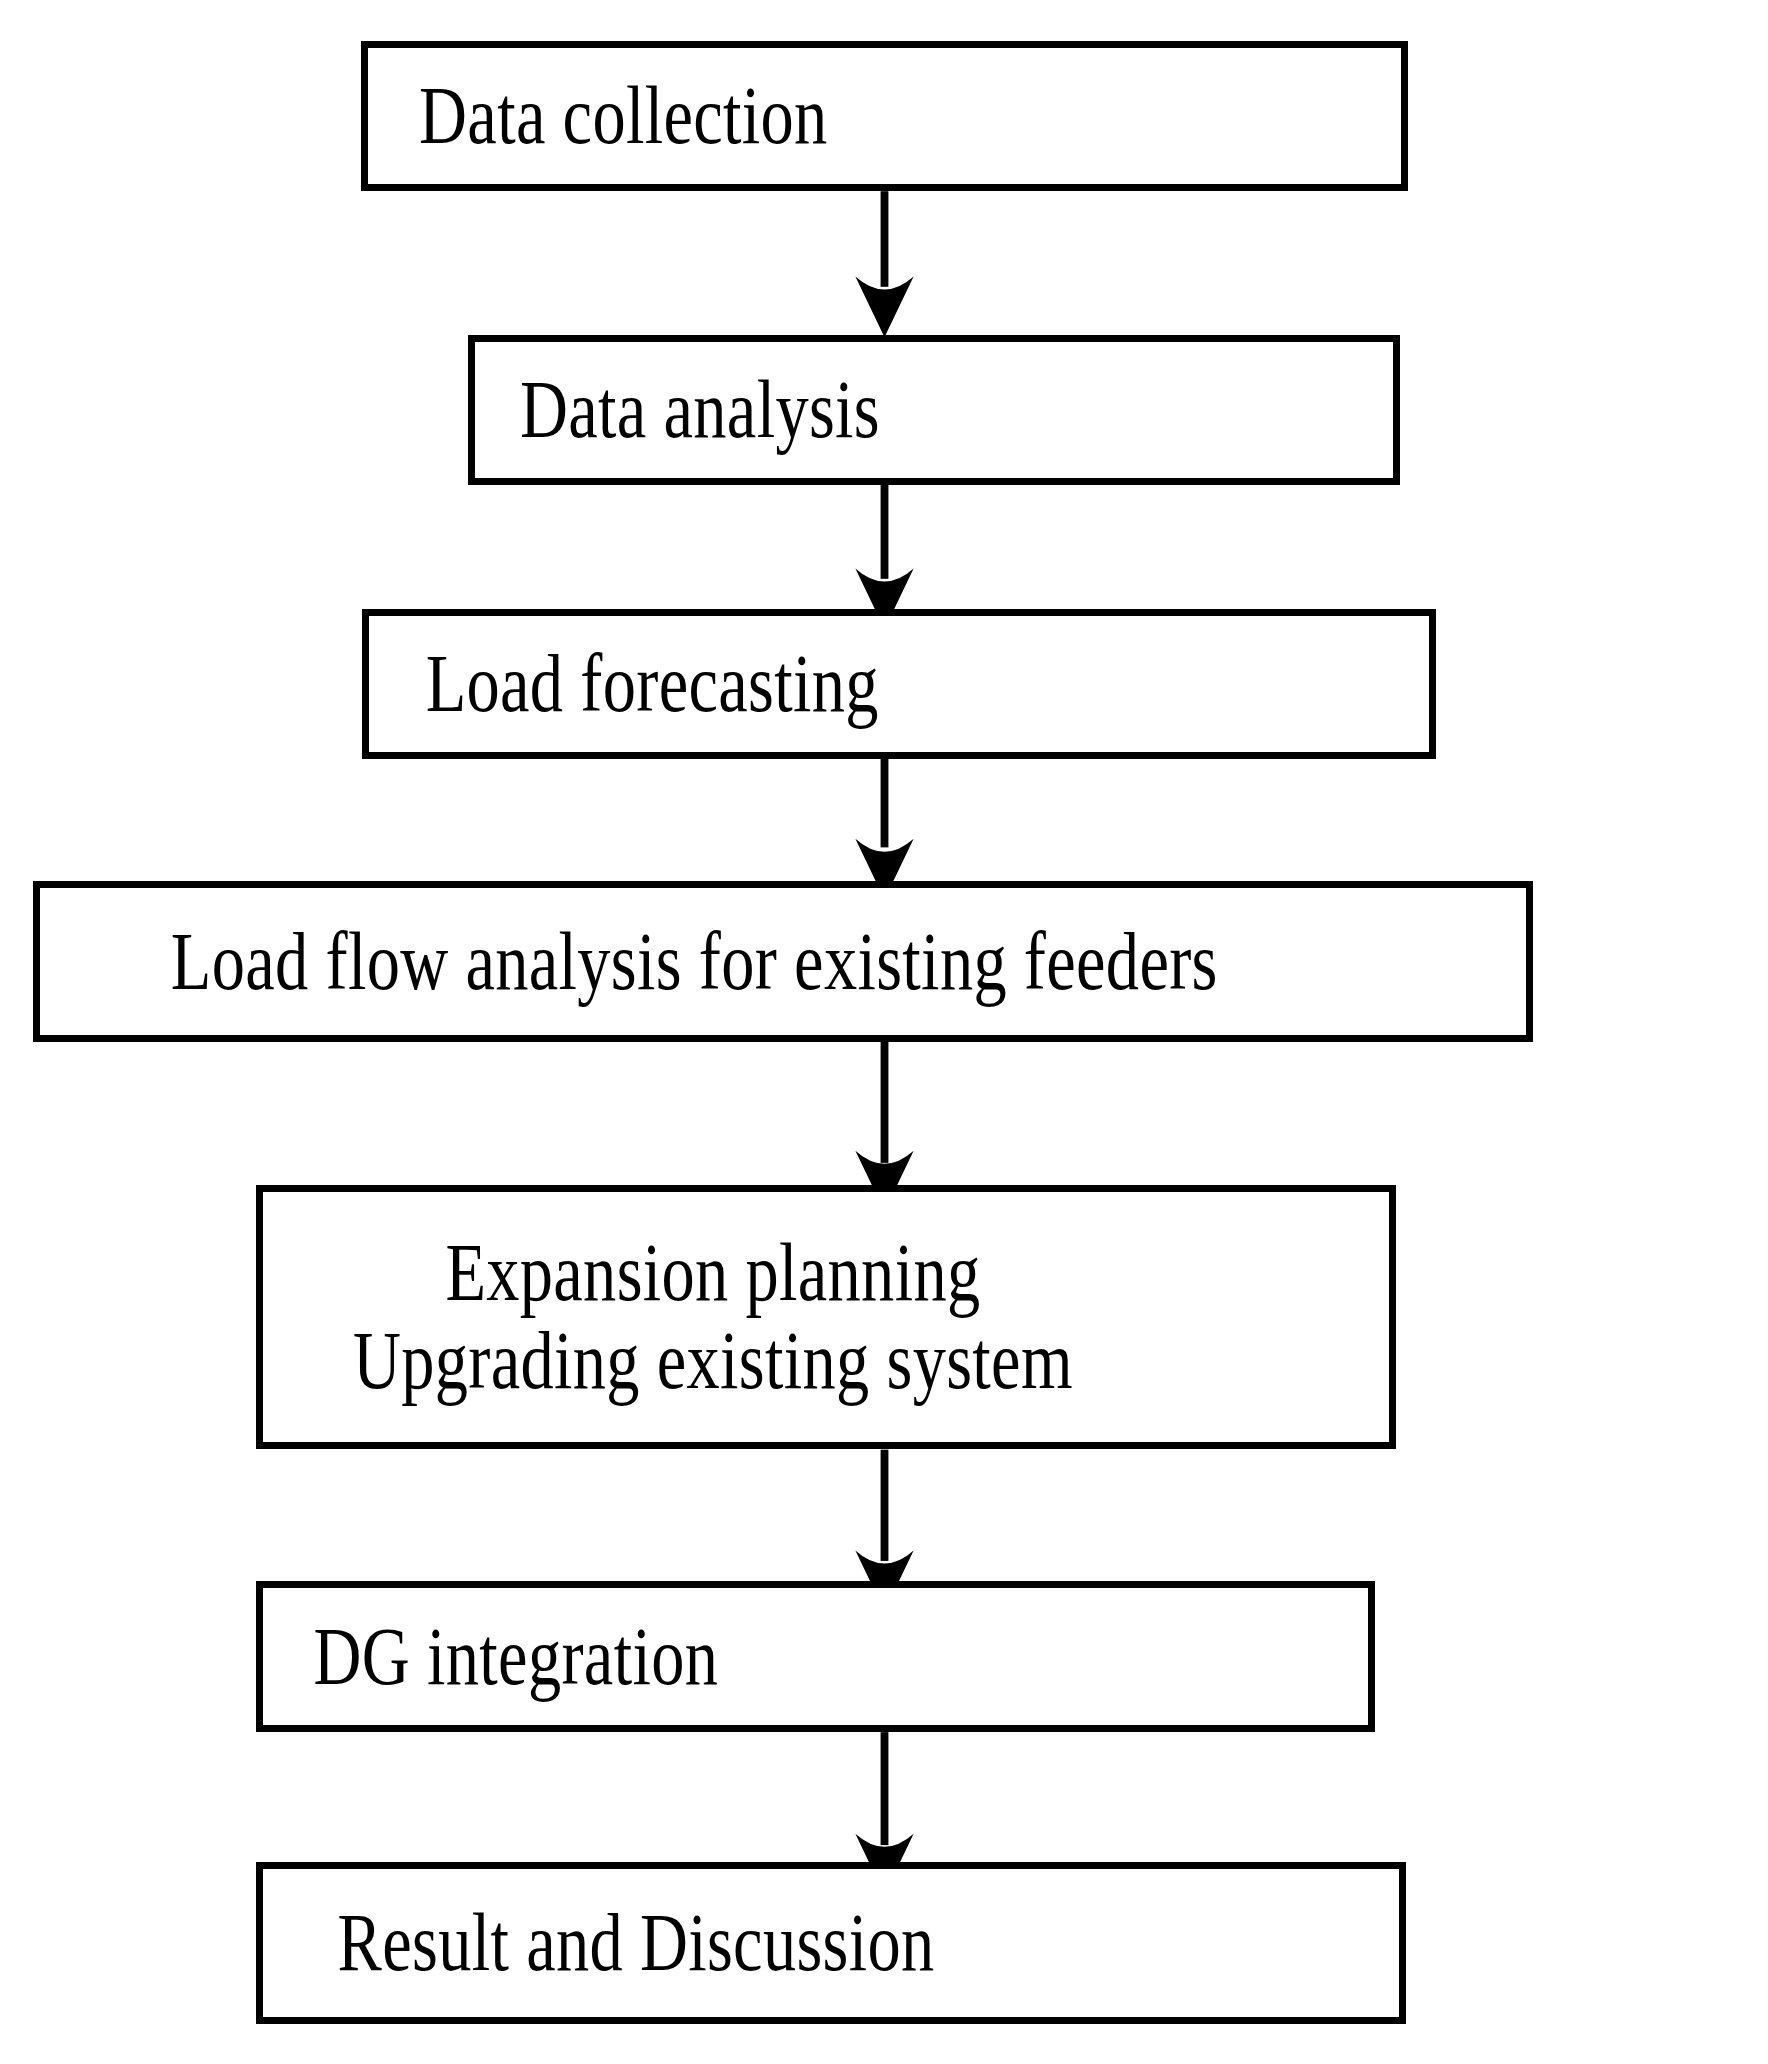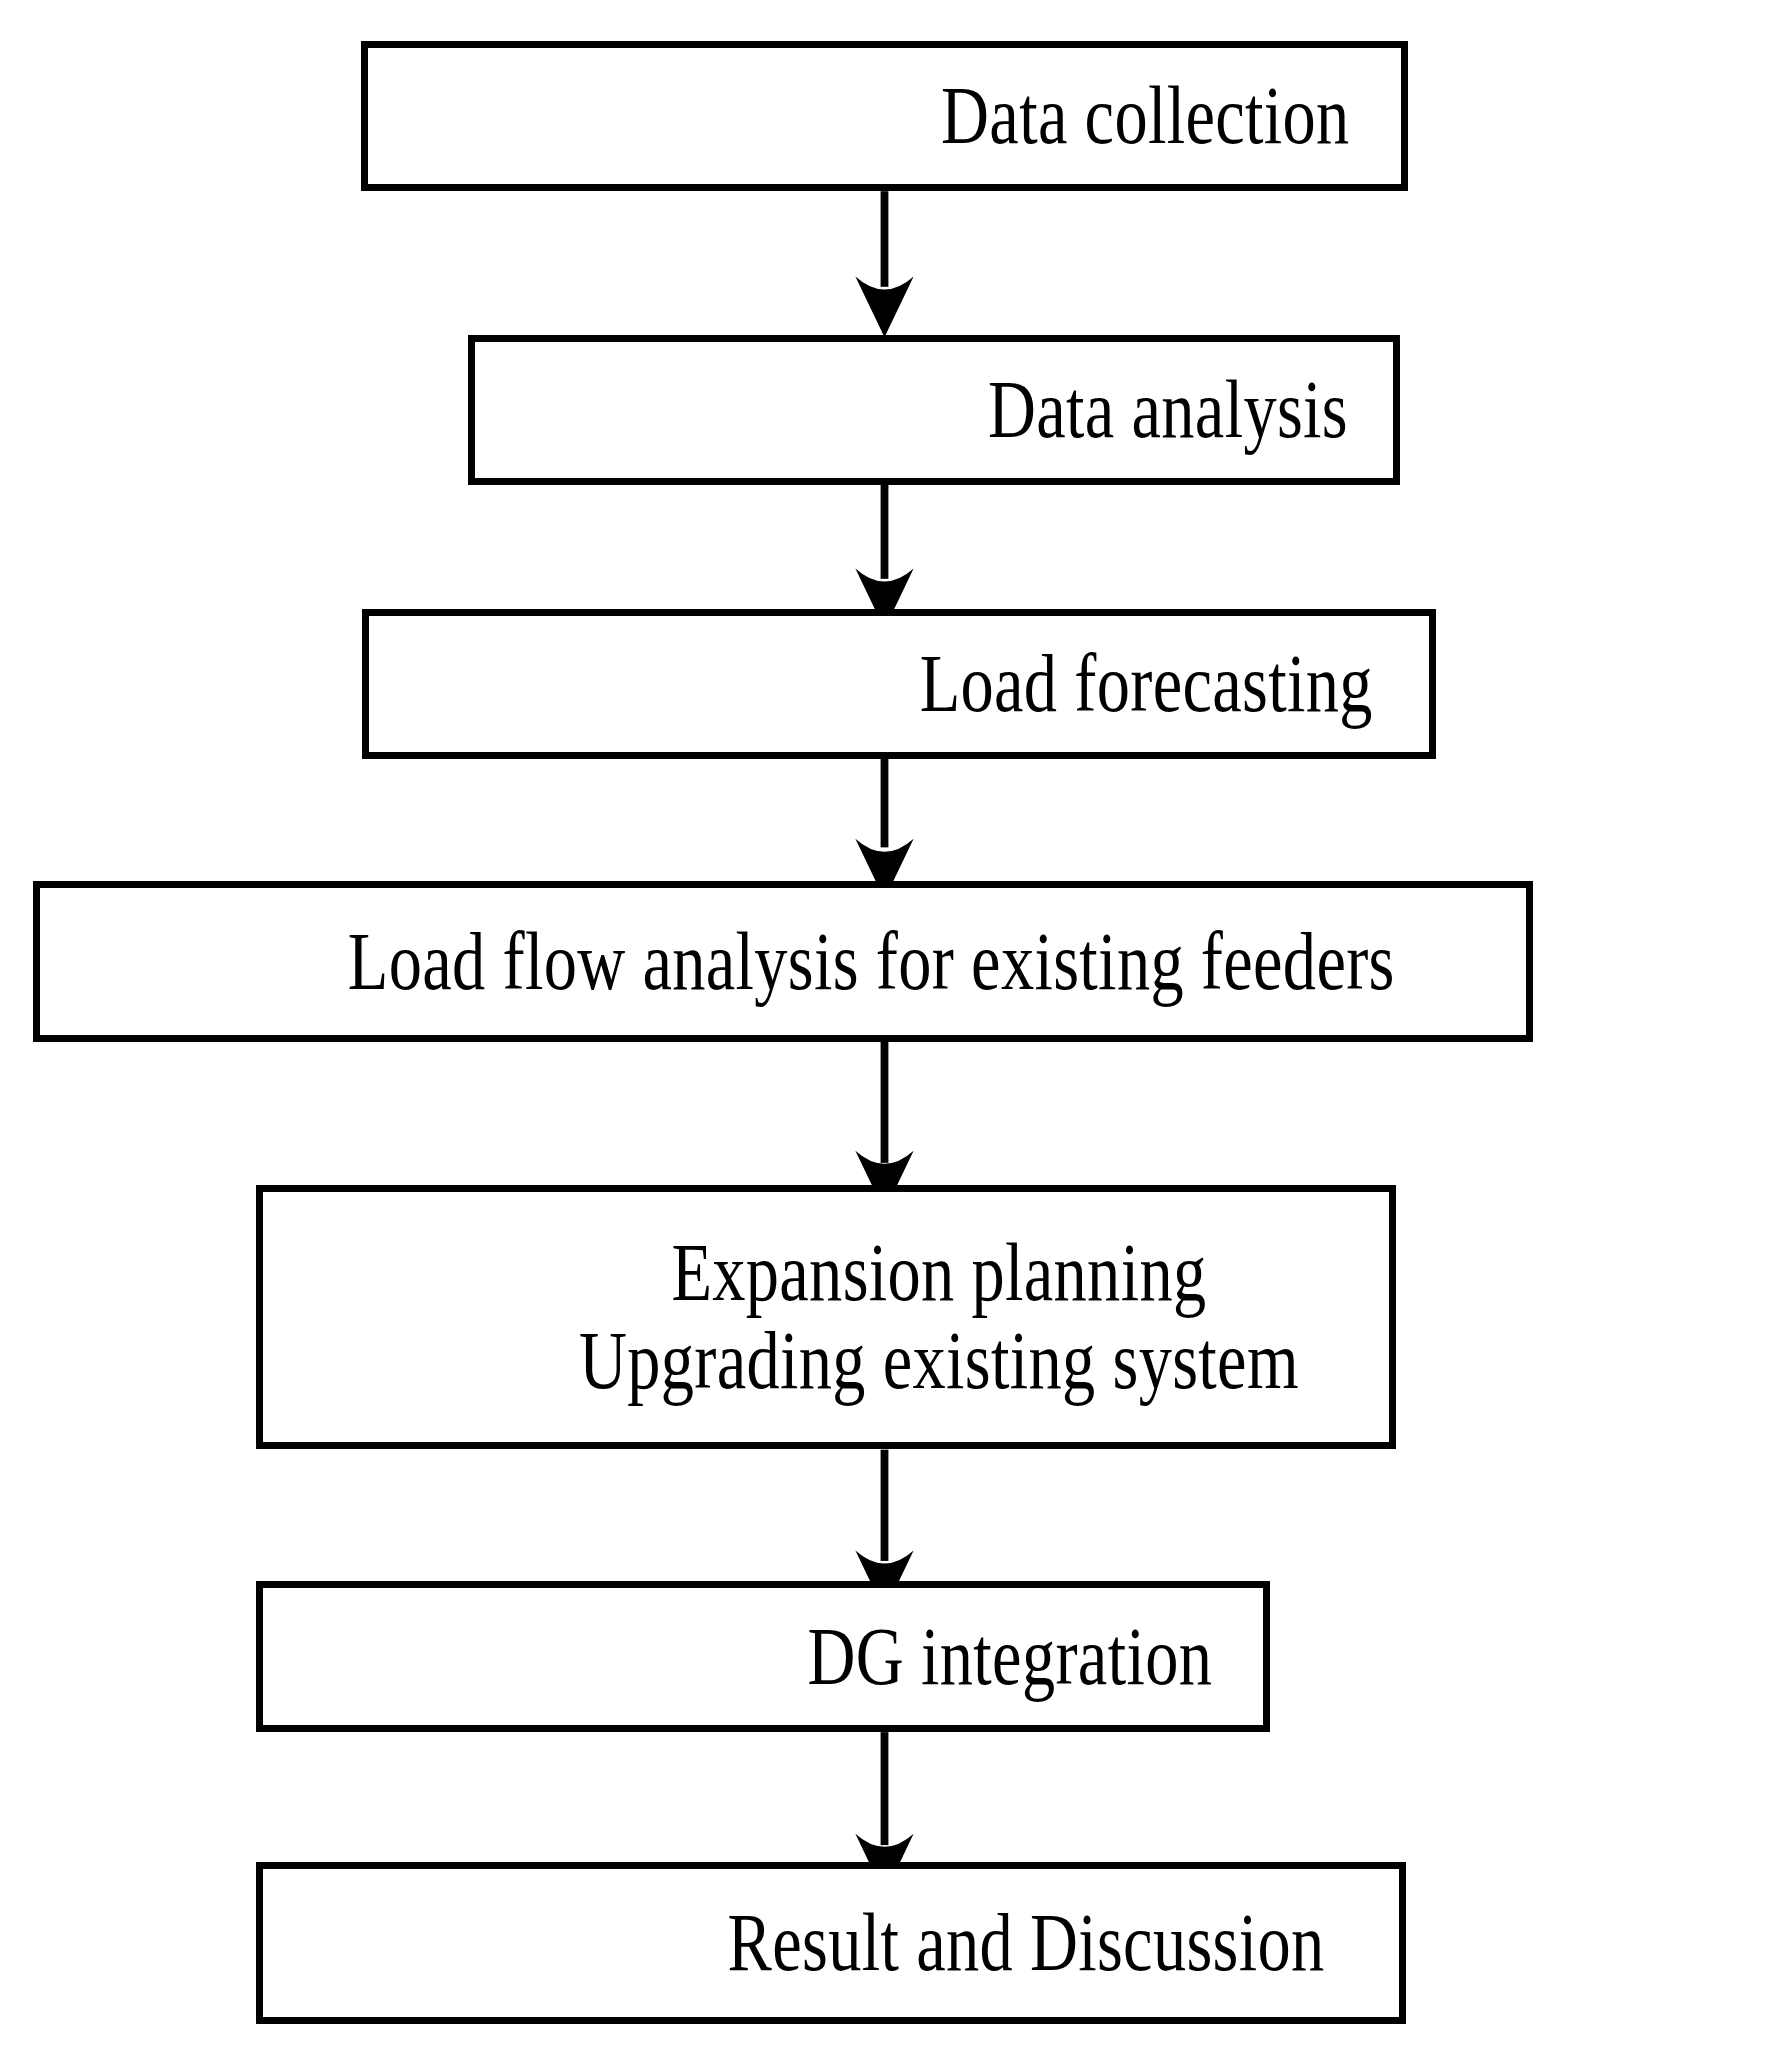--- a/index.html
+++ b/index.html
@@ -18,40 +18,40 @@
     background: #ffffff;
     overflow: hidden;
   }
   .node {
     position: absolute;
     box-sizing: border-box;
     border: 7.8px solid #000000;
     background: #ffffff;
     display: flex;
     align-items: center;
-    justify-content: flex-end;
+    justify-content: flex-start;
     text-align: center;
   }
   .node .label {
     font-family: "Liberation Serif", "DejaVu Serif", serif;
     color: #000000;
     line-height: 1.06;
     letter-spacing: 0.4px;
     transform: scaleX(0.80);
     transform-origin: center center;
     white-space: pre-line;
     font-weight: 400;
   }
   
   #node-data-collection   { left: 361px; top:   41px; width: 1047px; height: 150px; }
   #node-data-analysis     { left: 468px; top:  335px; width:  932px; height: 150px; }
   #node-load-forecasting  { left: 362px; top:  593px; width: 1074px; height: 150px; margin-top: 16px; }
   #node-load-flow         { left:  33px; top: 881px; width: 1500px; height: 161px; }
   #node-expansion         { left: 256px; top: 1185px; width: 1140px; height: 264px; }
-  #node-dg-integration    { left: 256px; top: 1581px; width: 1014px; height: 151px; }
+  #node-dg-integration    { left: 256px; top: 1581px; width: 1119px; height: 151px; }
   #node-result            { left: 256px; top: 1862px; width: 1150px; height: 162px; }
 
   #node-data-collection  .label { font-size: 83px; }
   #node-data-analysis    .label { font-size: 83px; }
   #node-load-forecasting .label { font-size: 83px; }
   #node-load-flow        .label { font-size: 83px; }
   #node-expansion        .label { font-size: 83px; }
   #node-dg-integration   .label { font-size: 83px; }
   #node-result           .label { font-size: 83px; }
 

